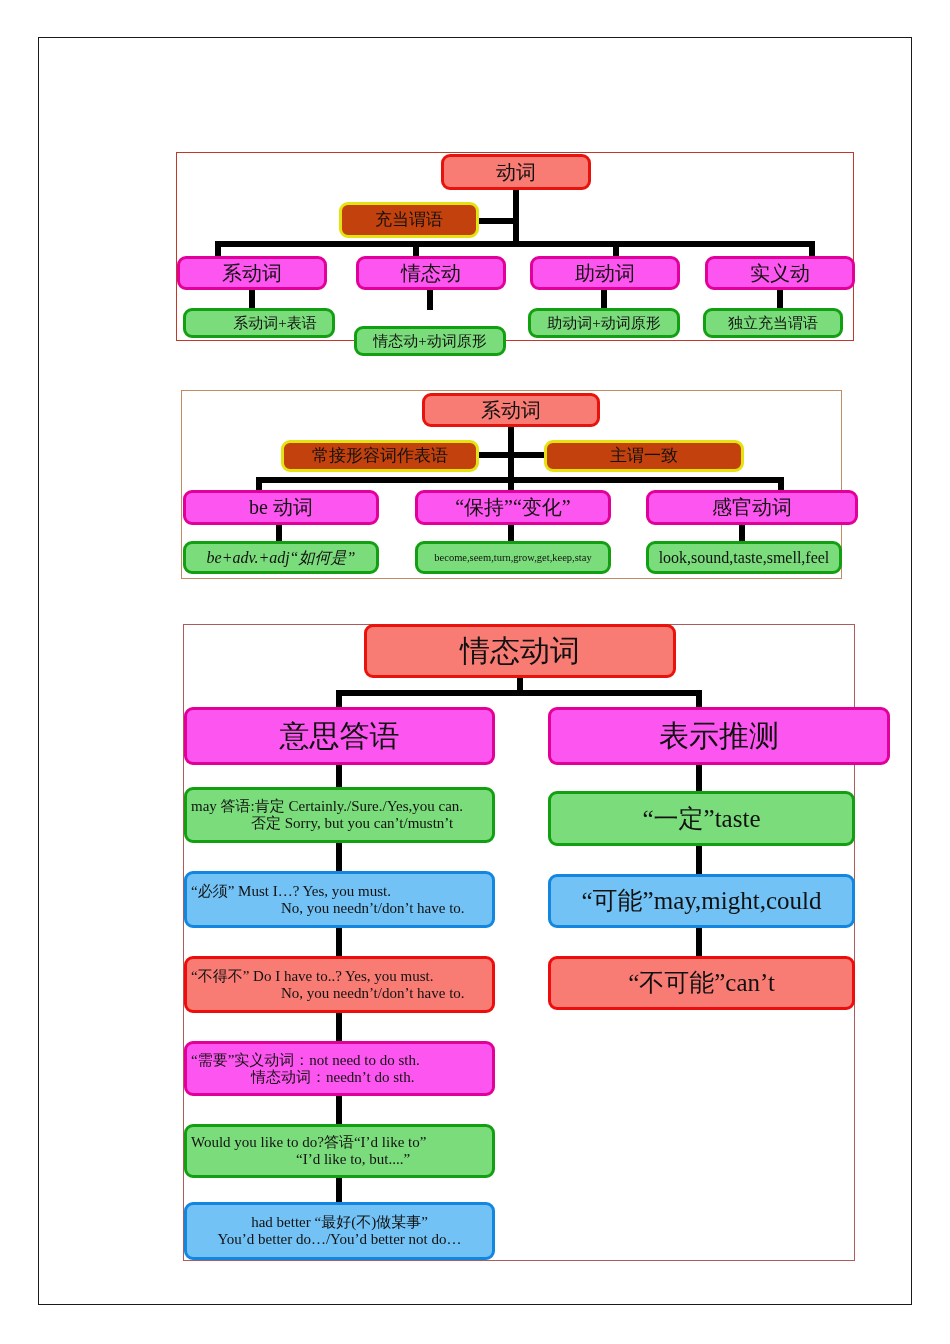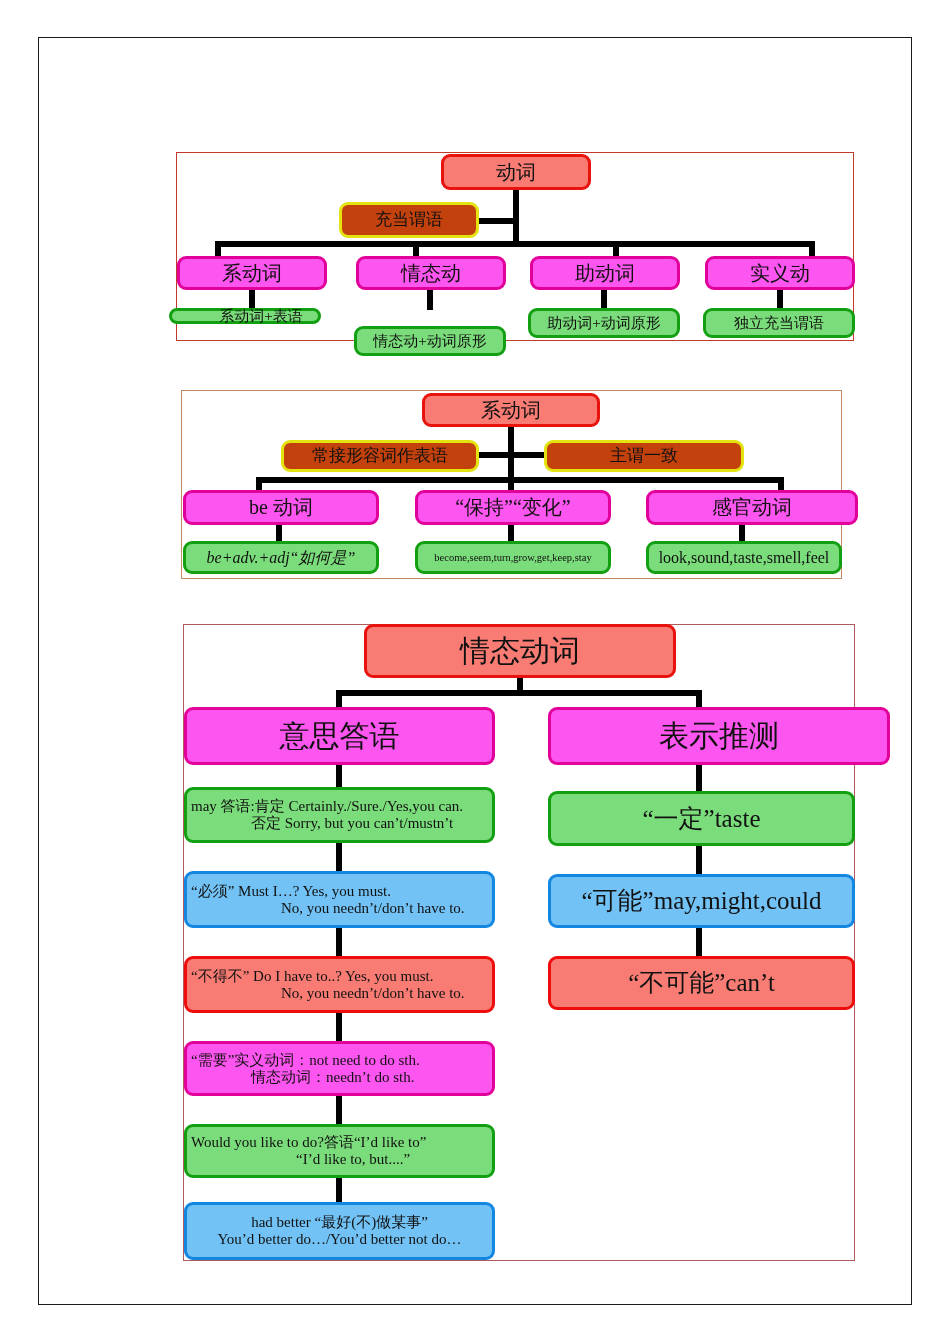--- a/index.html
+++ b/index.html
@@ -75,30 +75,30 @@
   <div class="node magenta f-title-md" style="left:317px;top:218px;width:150px;height:34px;">
     <span class="txt">情态动</span>
   </div>
   <div class="node magenta f-title-md" style="left:491px;top:218px;width:150px;height:34px;">
     <span class="txt">助动词</span>
   </div>
   <div class="node magenta f-title-md" style="left:666px;top:218px;width:150px;height:34px;">
     <span class="txt">实义动</span>
   </div>
 
-  <div class="node green f-body" style="left:130px;top:270px;width:152px;height:16px;padding-left:36px;">
+  <div class="node green f-body" style="left:144px;top:270px;width:152px;height:30px;padding-left:36px;">
     <span class="txt">系动词+表语</span>
   </div>
   <div class="node green f-body" style="left:315px;top:288px;width:152px;height:30px;">
     <span class="txt">情态动+动词原形</span>
   </div>
   <div class="node green f-body" style="left:489px;top:270px;width:152px;height:30px;">
     <span class="txt">助动词+动词原形</span>
   </div>
-  <div class="node green f-body" style="left:664px;top:270px;width:152px;height:30px;">
+  <div class="node green f-body" style="left:664px;top:270px;width:140px;height:30px;">
     <span class="txt">独立充当谓语</span>
   </div>
 
   <div class="section sec2"></div>
 
   <div class="ln lnv" style="left:469px;top:387px;width:6px;height:58px;"></div>
   <div class="ln lnh" style="left:440px;top:414px;width:70px;height:6px;"></div>
   <div class="ln lnh" style="left:217px;top:439px;width:528px;height:6px;"></div>
   <div class="ln lnv" style="left:217px;top:439px;width:6px;height:16px;"></div>
   <div class="ln lnv" style="left:469px;top:439px;width:6px;height:16px;"></div>

